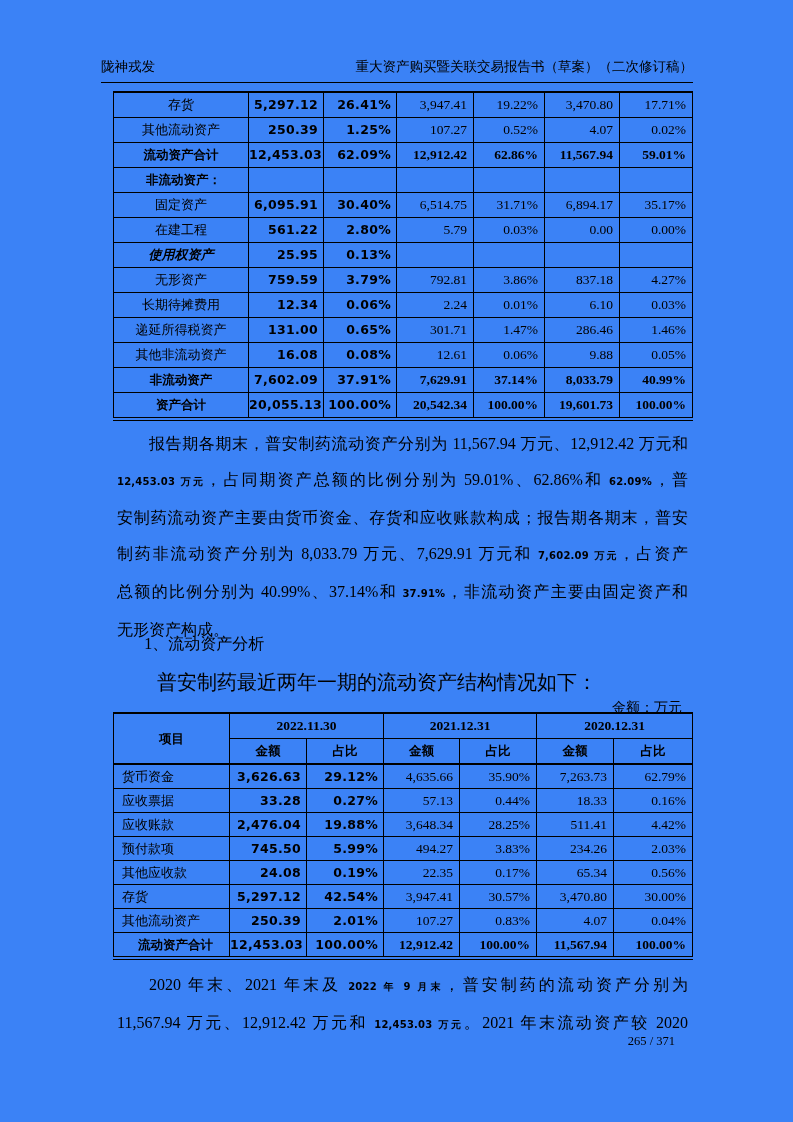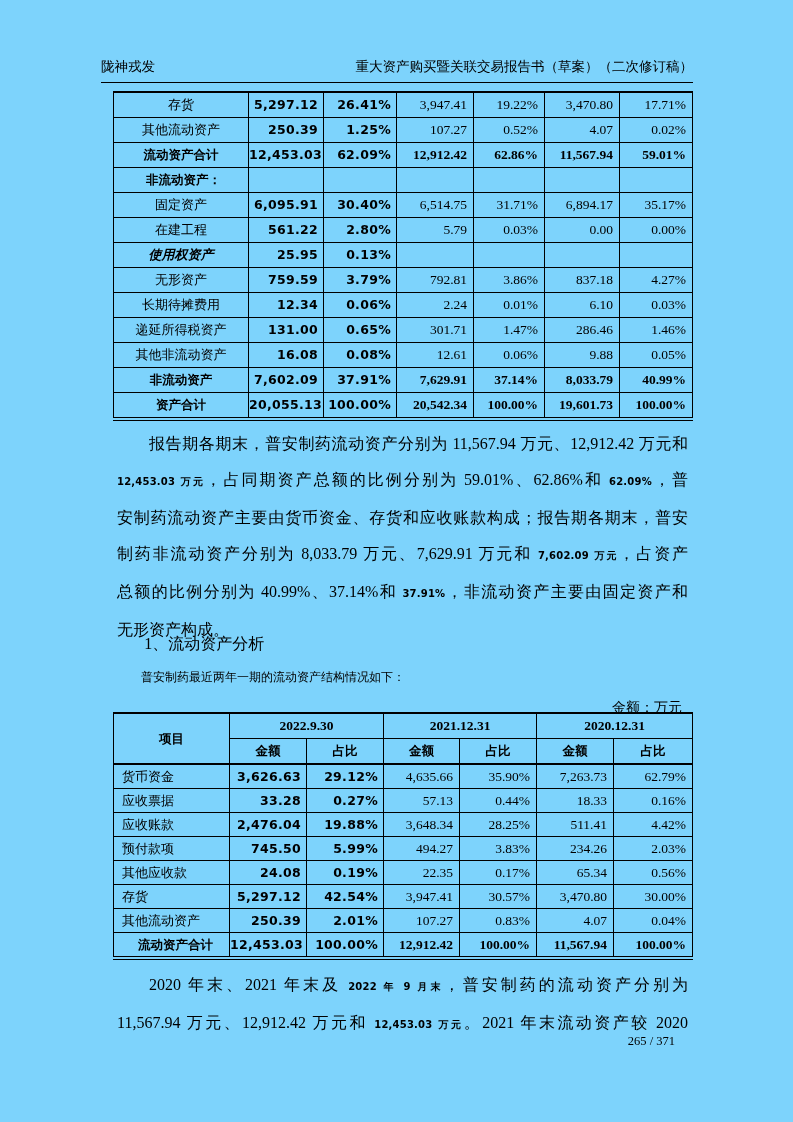--- a/index.html
+++ b/index.html
@@ -1,16 +1,16 @@
 <!DOCTYPE html>
 <html><head>
 <meta charset="utf-8">
 <style>
   html,body{margin:0;padding:0;background:#fff;}
-  .page{position:relative;width:793px;height:1122px;background:#7dd3fc;overflow:hidden;
+  .page{position:relative;width:793px;height:1122px;background:#3b82f6;overflow:hidden;
         font-family:"Liberation Serif","DejaVu Serif",serif;color:#000;}
   
   .hdr{position:absolute;top:58px;left:101px;width:592px;display:flex;
        justify-content:space-between;align-items:flex-end;font-size:13.5px;
        border-bottom:1px solid #000;padding-bottom:6px;}
   
   table.tbl{border-collapse:collapse;table-layout:fixed;position:absolute;left:113px;
             width:579px;font-size:13px;border-top:2.5px solid #000;border-bottom:4px double #000;}
   table.t1{top:91px;}
   table.t2{top:712px;}
@@ -40,21 +40,21 @@
   
   .para{position:absolute;left:117px;width:571px;font-size:16px;line-height:36px;}
   .p1{top:426px;}
   .p2{top:967px;}
   .para .line{text-align:justify;text-align-last:justify;}
   .para .line.end{text-align-last:left;}
   .para .line:first-child{text-indent:2em;}
   .b{font-family:"DejaVu Sans","Liberation Sans",sans-serif;font-weight:700;
      font-size:10px;letter-spacing:.2px;}
   .h1{position:absolute;left:117px;top:626px;font-size:16px;text-indent:1.7em;margin-top:8px;}
-  .intro{position:absolute;left:117px;top:669px;font-size:12px;text-indent:2em;}
+  .intro{position:absolute;left:117px;top:669px;font-size:20px;text-indent:2em;}
   .unit{position:absolute;top:699px;right:111px;font-size:14px;}
   .pageno{position:absolute;top:1034px;right:118px;font-size:12.5px;font-weight:400;margin-left:18px;}
 </style>
 </head>
 <body>
 
 <div class="page">
 
   <div class="hdr">
     <span>陇神戎发</span>
@@ -213,21 +213,21 @@
         <col style="width:77px">
         <col style="width:77px">
       <col style="width:76px">
         <col style="width:77px">
         <col style="width:77px">
         <col style="width:79px">
     </colgroup>
     <thead>
       <tr>
         <th rowspan="2" class="hitem">项目</th>
-        <th colspan="2" class="hdate">2022.9.30</th>
+        <th colspan="2" class="hdate">2022.11.30</th>
         <th colspan="2" class="hdate">2021.12.31</th>
         <th colspan="2" class="hdate">2020.12.31</th>
       </tr>
       <tr class="sub">
         <th>金额</th>
         <th>占比</th>
         <th>金额</th>
         <th>占比</th>
         <th>金额</th>
         <th>占比</th>

